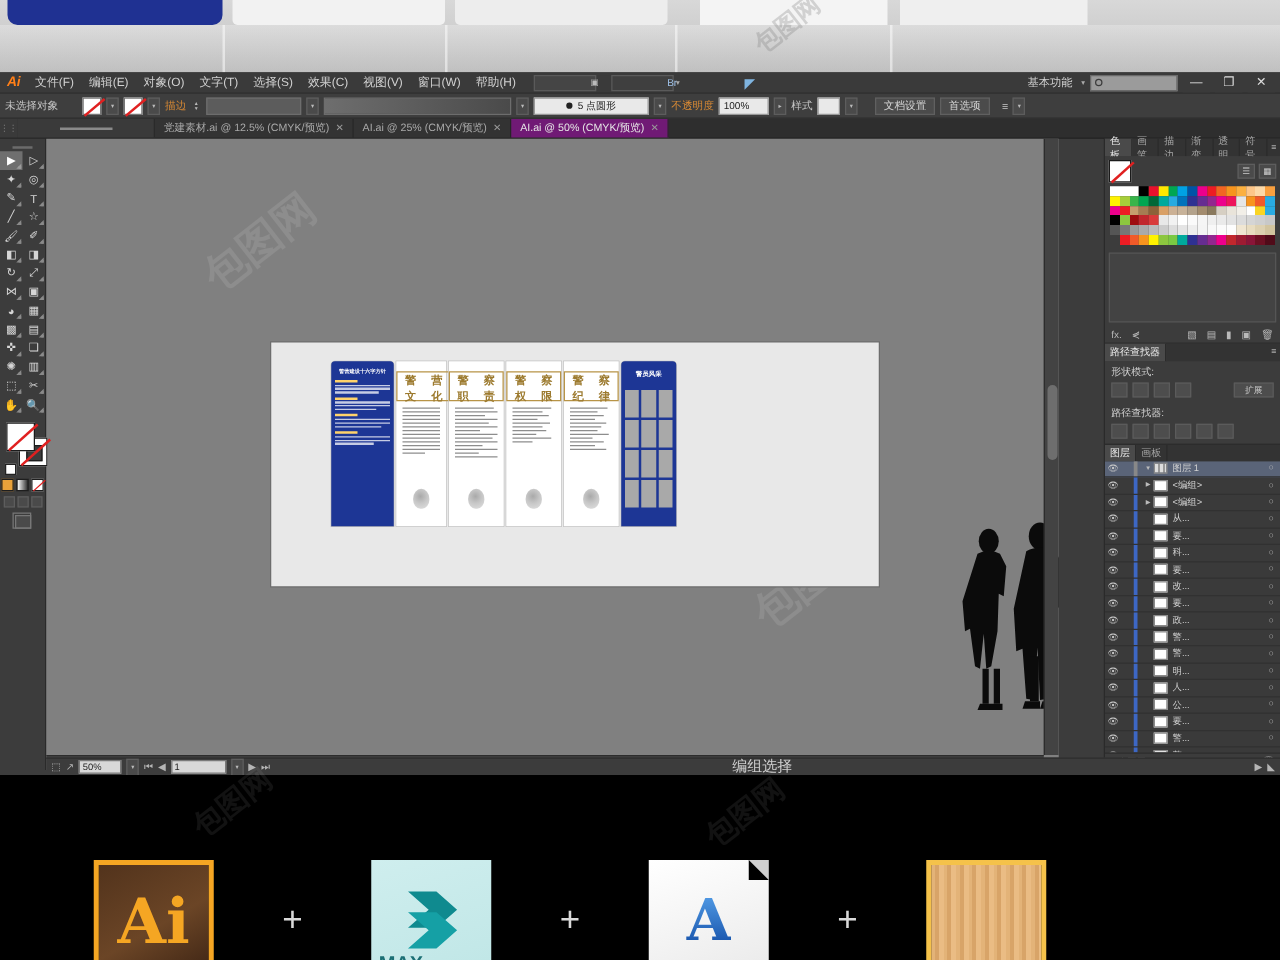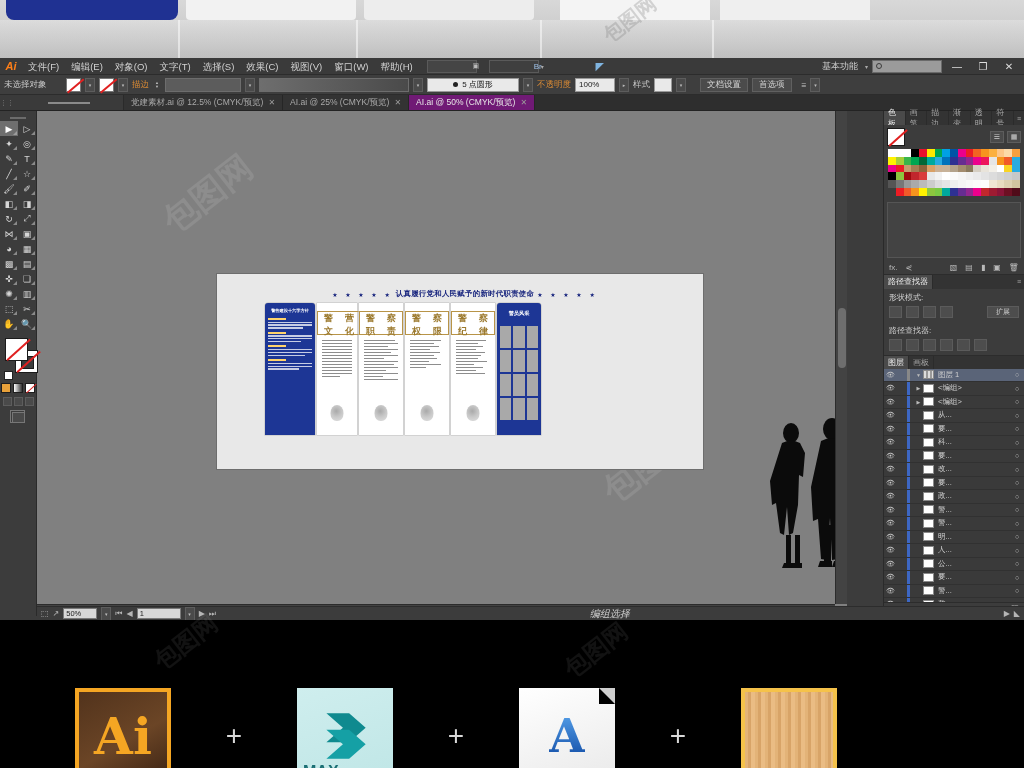--- a/index.html
+++ b/index.html
@@ -173,21 +173,21 @@
   .vscroll .thumb{position:absolute;left:2px;top:40%;width:8px;height:60px;background:#6e6e6e;border-radius:4px;}
   .hscroll{position:absolute;left:0;bottom:0;height:12px;right:12px;background:#434343;border-top:1px solid #2c2c2c;}
   .hscroll .thumb{position:absolute;top:2px;left:35%;width:90px;height:8px;background:#6e6e6e;border-radius:4px;}
 
   
   .statusbar{position:absolute;left:37px;right:0;bottom:0;height:14px;background:#3c3c3c;
     border-top:1px solid #2c2c2c;display:flex;align-items:center;gap:4px;padding:0 4px;font-size:8px;color:#c6c6c6;}
   .st-field{height:11px;background:#d8d8d8;color:#222;border:1px solid #7a7a7a;display:flex;
     align-items:center;padding:0 2px;font-size:7.5px;}
   .st-ico{color:#b5b5b5;font-size:8px;}
-  .st-text{margin-left:auto;margin-right:auto;color:#cfcfcf;font-size:10px;font-style:italic;}
+  .st-text{margin-left:auto;margin-right:auto;color:#cfcfcf;font-size:12px;}
 
   
   .docks{width:141px;background:#3c3c3c;border-left:1px solid #2a2a2a;display:flex;flex-direction:column;margin-left:36px;}
   .panel-tabs{display:flex;background:#333;height:14px;align-items:stretch;}
   .ptab{padding:0 4px;display:flex;align-items:center;font-size:8px;color:#a6a6a6;border-right:1px solid #2b2b2b;}
   .ptab.active{background:#4a4a4a;color:#ededed;}
   .ptab-menu{margin-left:auto;padding:0 3px;display:flex;align-items:center;color:#aaa;font-size:7px;}
   .swatch-head{display:flex;align-items:center;padding:3px;gap:4px;background:#3c3c3c;}
   .sw-none{width:18px;height:18px;background:#fff;border:1px solid #1b1b1b;position:relative;}
   .sw-none::after{content:"";position:absolute;left:-2px;top:8px;width:24px;height:1.6px;background:#e02020;transform:rotate(-42deg);}
@@ -403,25 +403,20 @@
 
       <div class="canvaswrap">
 
         <div class="wm" style="left:120px;top:60px;font-size:34px;">包图网</div>
         <div class="wm" style="left:560px;top:330px;font-size:34px;">包图网</div>
 
         <div class="artboard">
 
           <div class="wall">
 
-            <div class="headline">
-              <span class="stars">★ ★ ★ ★ ★</span>
-              <span>认真履行党和人民赋予的新时代职责使命</span>
-              <span class="stars">★ ★ ★ ★ ★</span>
-            </div>
 
             <div class="panels">
 
               <div class="panel blue" style="width:50px">
                 <div class="p-title-blue">警营建设十六字方针</div>
                 <div class="p-body-blue">
                   <i class="h"></i>
                     <i></i>
                     <i></i>
                     <i style="width:80%"></i>

